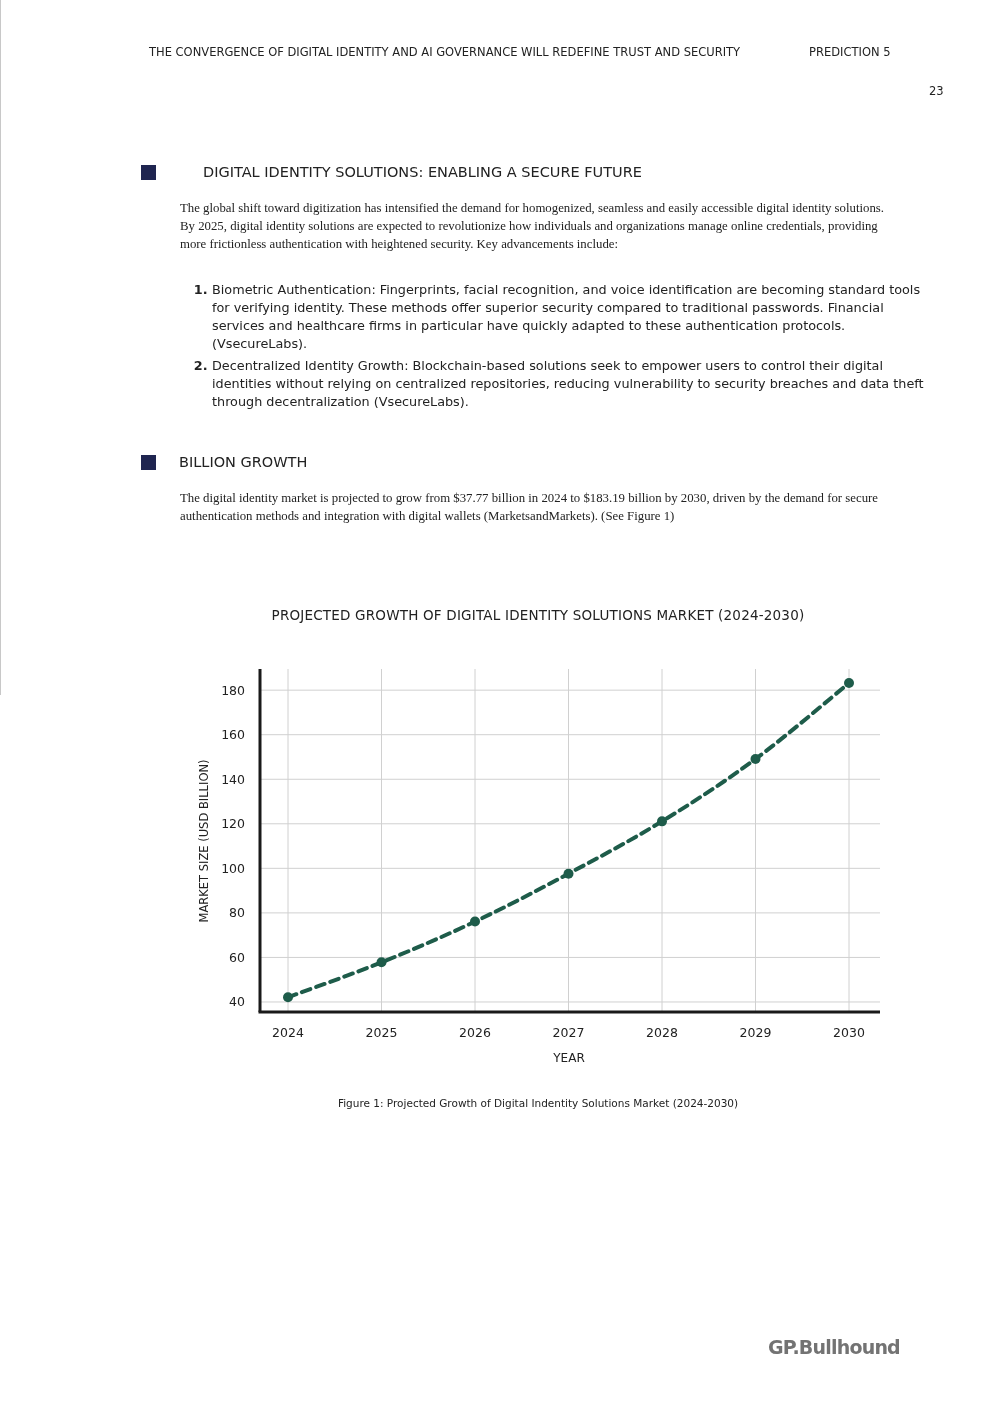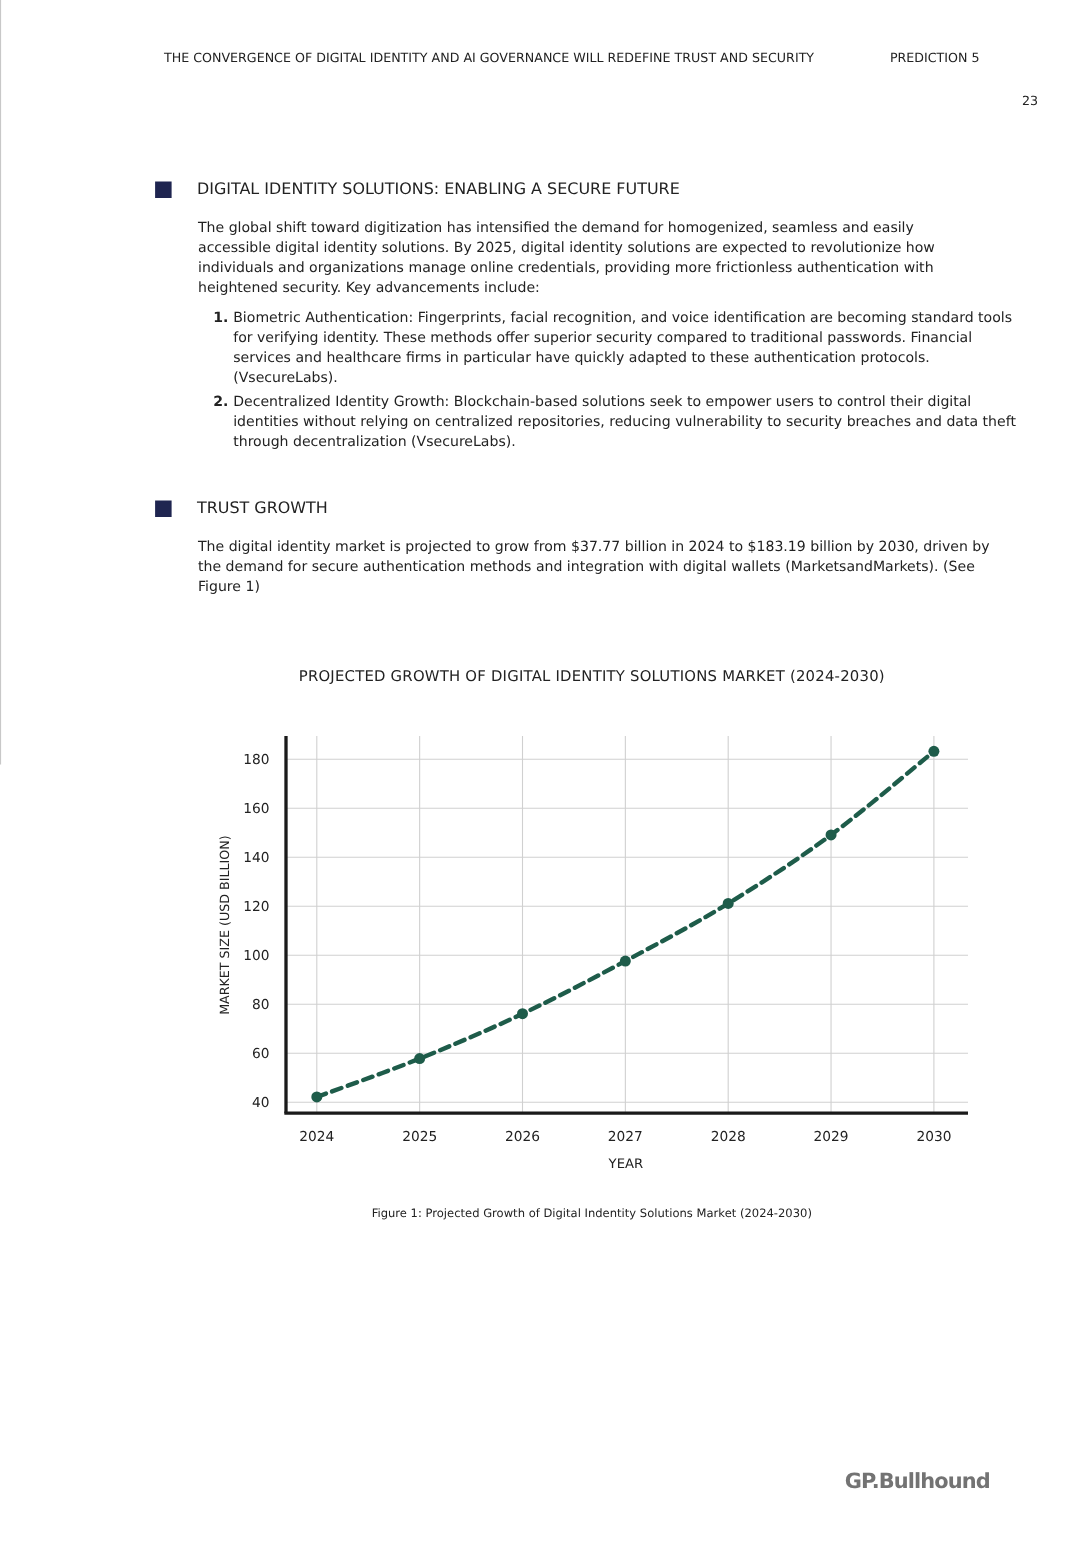--- a/index.html
+++ b/index.html
@@ -8,56 +8,56 @@
     font-family: "DejaVu Sans", sans-serif; color: #222222;
   }
   .edge-line { position: absolute; left: 0; top: 0; width: 1px; height: 695px; background: #c8c8c8; }
   .header { position: absolute; top: 45px; left: 149px; right: 48px; font-size: 11.5px; color: #222; letter-spacing: 0; }
   .header .title { position: absolute; left: 0; top: 0; white-space: nowrap; }
   .header .pred { position: absolute; left: 660px; top: 0; white-space: nowrap; }
   .header .page { position: absolute; left: 780px; top: 0; white-space: nowrap; margin-top: 39px; }
   .section-head { position: absolute; left: 141px; display: flex; align-items: center; }
   .bullet { width: 15px; height: 15px; background: #1f2550; margin-right: 23px; }
   .section-head .txt { font-size: 14.5px; color: #222; letter-spacing: 0; }
-  .para { position: absolute; left: 180px; width: 720px; font-size: 12.8px; line-height: 18px; color: #222; }
+  .para { position: absolute; left: 180px; width: 720px; font-size: 12.8px; line-height: 18px; color: #222; font-family: Liberation Serif, serif; }
   ol.list { position: absolute; left: 180px; width: 720px; margin: 0; padding-left: 32px; font-size: 12.8px; line-height: 18px; color: #222; }
   ol.list li { margin-bottom: 4px; padding-left: 0; }
   ol.list li::marker { font-weight: bold; }
   ol.list b { font-weight: normal; }
   .chart-title { position: absolute; top: 607px; left: 0; width: 1076px; text-align: center; font-size: 13.5px; color: #222; letter-spacing: 0.2px; }
   svg.chart { position: absolute; left: 0; top: 0; }
   .caption { position: absolute; top: 1097px; left: 0; width: 1076px; text-align: center; font-size: 10.5px; color: #222; }
   .logo { position: absolute; left: 768px; top: 1336px; font-family: "DejaVu Sans", sans-serif; font-weight: bold; font-size: 19px; letter-spacing: -0.8px; color: #737373; }
 </style>
 </head>
 <body>
 
 <div class="edge-line"></div>
 
 <div class="header">
   <span class="title">THE CONVERGENCE OF DIGITAL IDENTITY AND AI GOVERNANCE WILL REDEFINE TRUST AND SECURITY</span>
   <span class="pred">PREDICTION 5</span>
   <span class="page">23</span>
 </div>
 
-<div class="section-head" style="top:164px;">
+<div class="section-head" style="top:164px;gap:24px;">
   <div class="bullet"></div>
   <span class="txt">DIGITAL IDENTITY SOLUTIONS: ENABLING A SECURE FUTURE</span>
 </div>
 
 <div class="para" style="top:199px;">The global shift toward digitization has intensified the demand for homogenized, seamless and easily accessible digital identity solutions. By 2025, digital identity solutions are expected to revolutionize how individuals and organizations manage online credentials, providing more frictionless authentication with heightened security. Key advancements include:</div>
 
 <ol class="list" style="top:281px;">
   <li><b>Biometric Authentication:</b><span> Fingerprints, facial recognition, and voice identification are becoming standard tools for verifying identity. These methods offer superior security compared to traditional passwords. Financial services and healthcare firms in particular have quickly adapted to these authentication protocols. (VsecureLabs).</span></li>
   <li><b>Decentralized Identity Growth:</b><span> Blockchain-based solutions seek to empower users to control their digital identities without relying on centralized repositories, reducing vulnerability to security breaches and data theft through decentralization (VsecureLabs).</span></li>
 </ol>
 
 <div class="section-head" style="top:454px;">
   <div class="bullet"></div>
-  <span class="txt">TRUST GROWTH</span>
+  <span class="txt">BILLION GROWTH</span>
 </div>
 
 <div class="para" style="top:489px;">The digital identity market is projected to grow from $37.77 billion in 2024 to $183.19 billion by 2030, driven by the demand for secure authentication methods and integration with digital wallets (MarketsandMarkets). (See Figure 1)</div>
 
 <div class="chart-title">PROJECTED GROWTH OF DIGITAL IDENTITY SOLUTIONS MARKET (2024-2030)</div>
 
 <svg class="chart" id="chart" width="992" height="1090">
     <line x1="260" x2="880" y1="1001.9772727272727" y2="1001.9772727272727" stroke="#d0d0d0" stroke-width="1"></line>
     <text x="245" y="1006.4772727272727" text-anchor="end" font-size="12.5" fill="#222" font-family="DejaVu Sans, sans-serif">40</text>
     <line x1="260" x2="880" y1="957.4318181818181" y2="957.4318181818181" stroke="#d0d0d0" stroke-width="1"></line>

